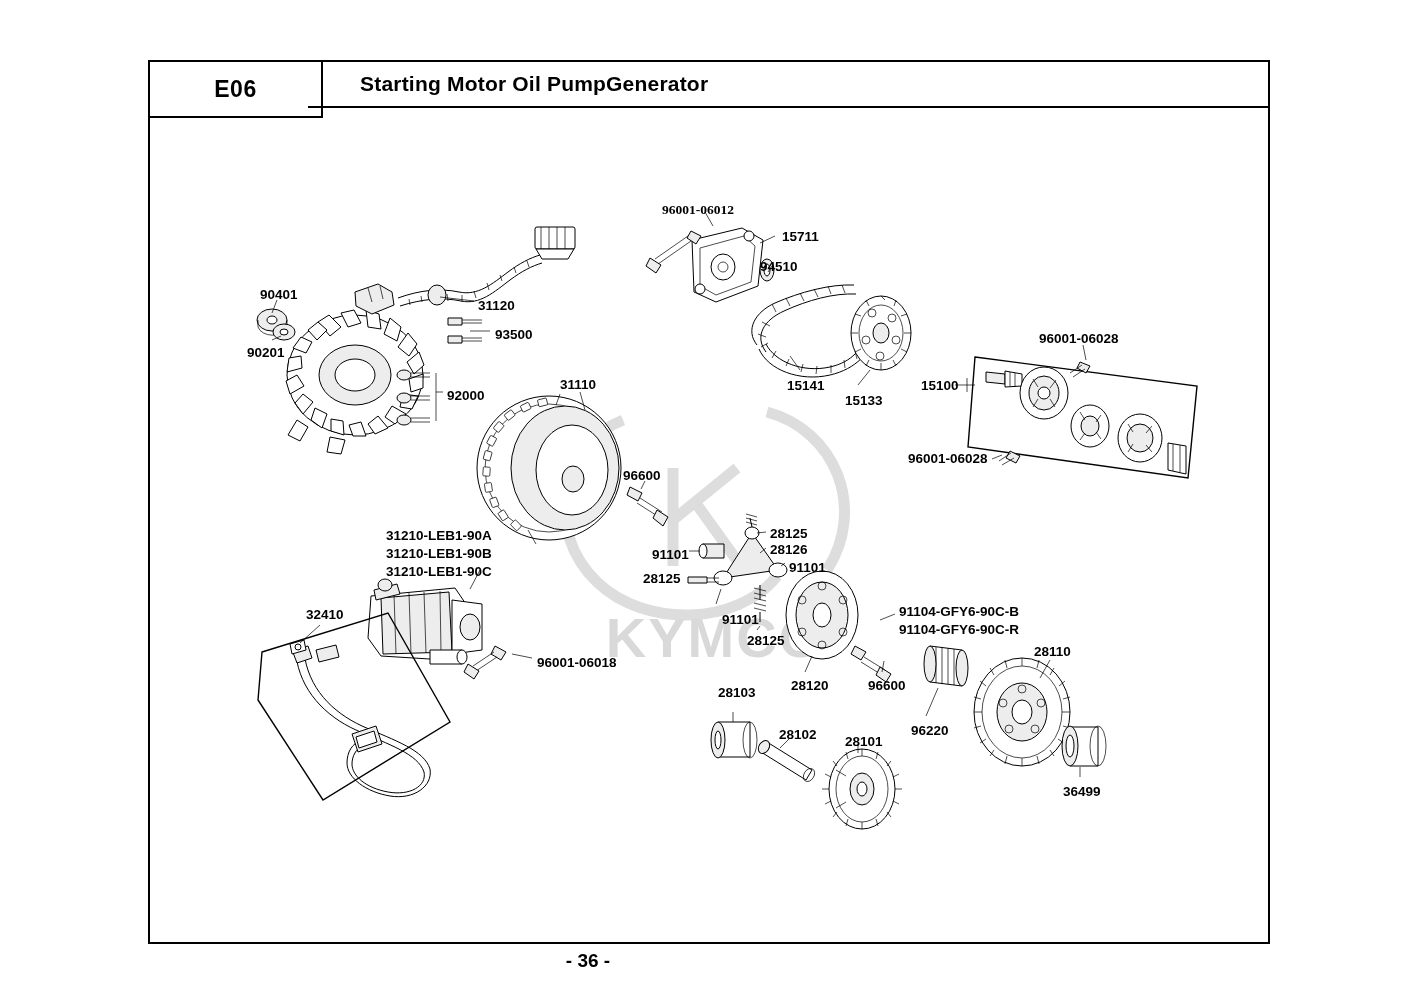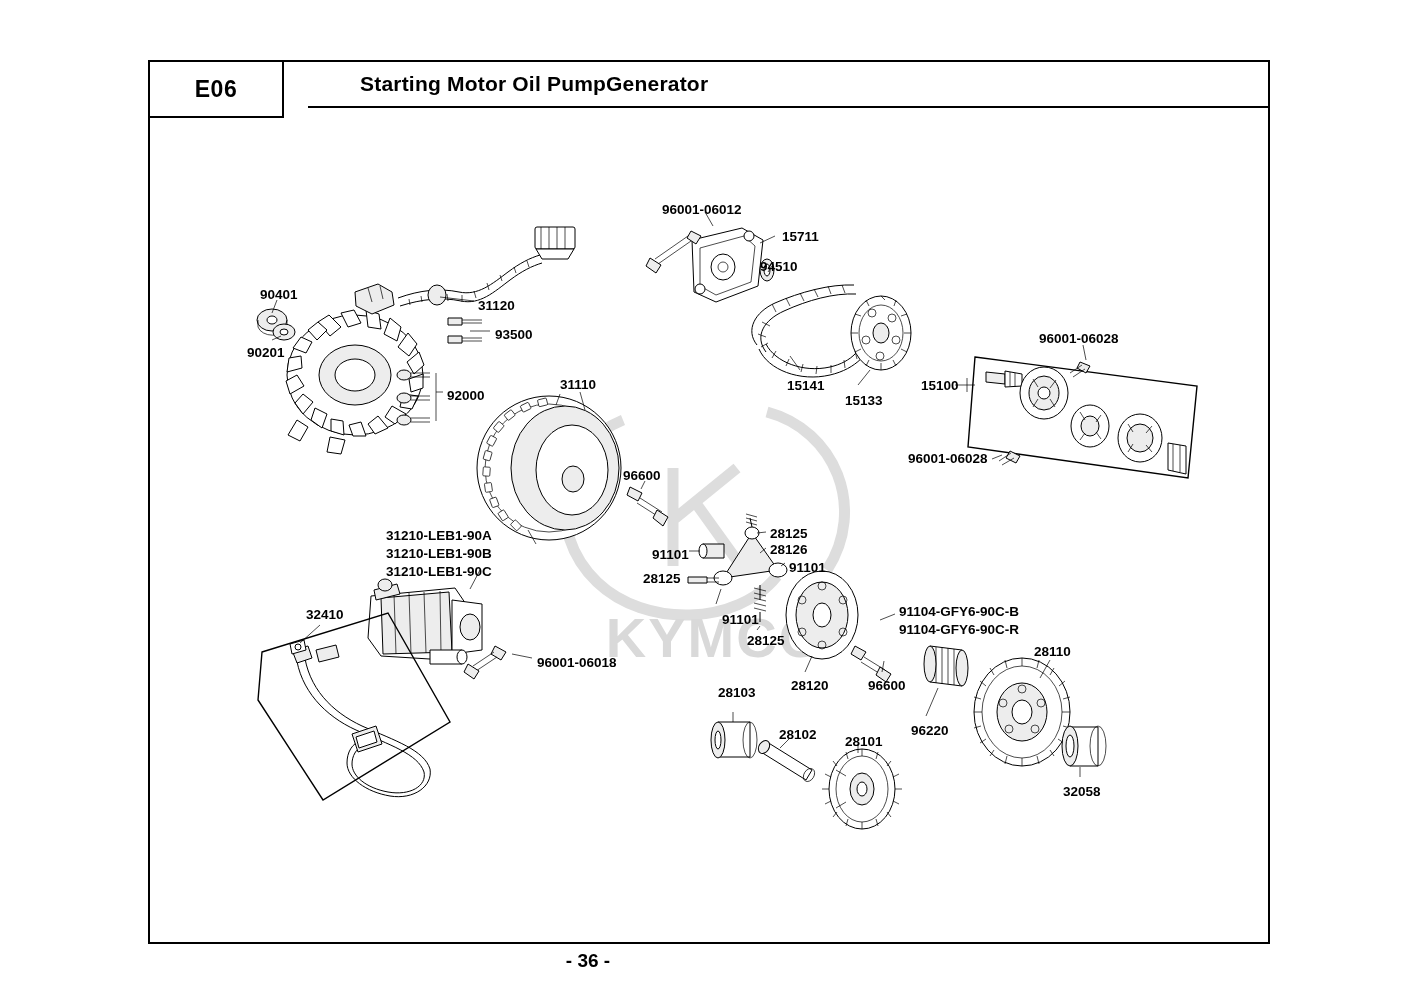--- a/index.html
+++ b/index.html
@@ -28,21 +28,21 @@
     top: 60px;
     width: 1122px;
     height: 884px;
     border: 2px solid #000;
     box-sizing: border-box;
   }
   .title-cell {
     position: absolute;
     left: 148px;
     top: 60px;
-    width: 136px;
+    width: 175px;
     height: 58px;
     border: 2px solid #000;
     box-sizing: border-box;
     display: flex;
     align-items: center;
     justify-content: center;
   }
   .title-code {
     font-size: 23px;
     font-weight: bold;
@@ -487,21 +487,21 @@
 
     <path class="thin" d="M895 614 L880 620"></path>
   </svg>
 
   <div class="lbl" style="left:260px; top:287px;">90401</div>
   <div class="lbl" style="left:247px; top:345px;">90201</div>
   <div class="lbl" style="left:478px; top:298px;">31120</div>
   <div class="lbl" style="left:495px; top:327px;">93500</div>
   <div class="lbl" style="left:447px; top:388px;">92000</div>
   <div class="lbl" style="left:560px; top:377px;">31110</div>
-  <div class="lbl" style="left:662px; top:202px;">96001-06012</div>
+  <div class="lbl" style="left:662px; top:202px;font-family:Liberation Serif, serif;">96001-06012</div>
   <div class="lbl" style="left:782px; top:229px;">15711</div>
   <div class="lbl" style="left:760px; top:259px;">94510</div>
   <div class="lbl" style="left:787px; top:378px;">15141</div>
   <div class="lbl" style="left:845px; top:393px;">15133</div>
   <div class="lbl" style="left:921px; top:378px;">15100</div>
   <div class="lbl" style="left:1039px; top:331px;">96001-06028</div>
   <div class="lbl" style="left:908px; top:451px;">96001-06028</div>
   <div class="lbl" style="left:623px; top:468px;">96600</div>
   <div class="lbl" style="left:652px; top:547px;">91101</div>
   <div class="lbl" style="left:643px; top:571px;">28125</div>
@@ -514,20 +514,20 @@
   <div class="lbl" style="left:386px; top:546px;">31210-LEB1-90B</div>
   <div class="lbl" style="left:386px; top:564px;">31210-LEB1-90C</div>
   <div class="lbl" style="left:306px; top:607px;">32410</div>
   <div class="lbl" style="left:537px; top:655px;">96001-06018</div>
   <div class="lbl" style="left:791px; top:678px;">28120</div>
   <div class="lbl" style="left:868px; top:678px;">96600</div>
   <div class="lbl" style="left:911px; top:723px;">96220</div>
   <div class="lbl" style="left:899px; top:604px;">91104-GFY6-90C-B</div>
   <div class="lbl" style="left:899px; top:622px;">91104-GFY6-90C-R</div>
   <div class="lbl" style="left:1034px; top:644px;">28110</div>
-  <div class="lbl" style="left:1063px; top:784px;">32058</div>
+  <div class="lbl" style="left:1063px; top:784px;">36499</div>
   <div class="lbl" style="left:718px; top:685px;">28103</div>
   <div class="lbl" style="left:779px; top:727px;">28102</div>
   <div class="lbl" style="left:845px; top:734px;">28101</div>
 
   <div class="page-number">- 36 -</div>
 
 </div>
 
 </body></html>

